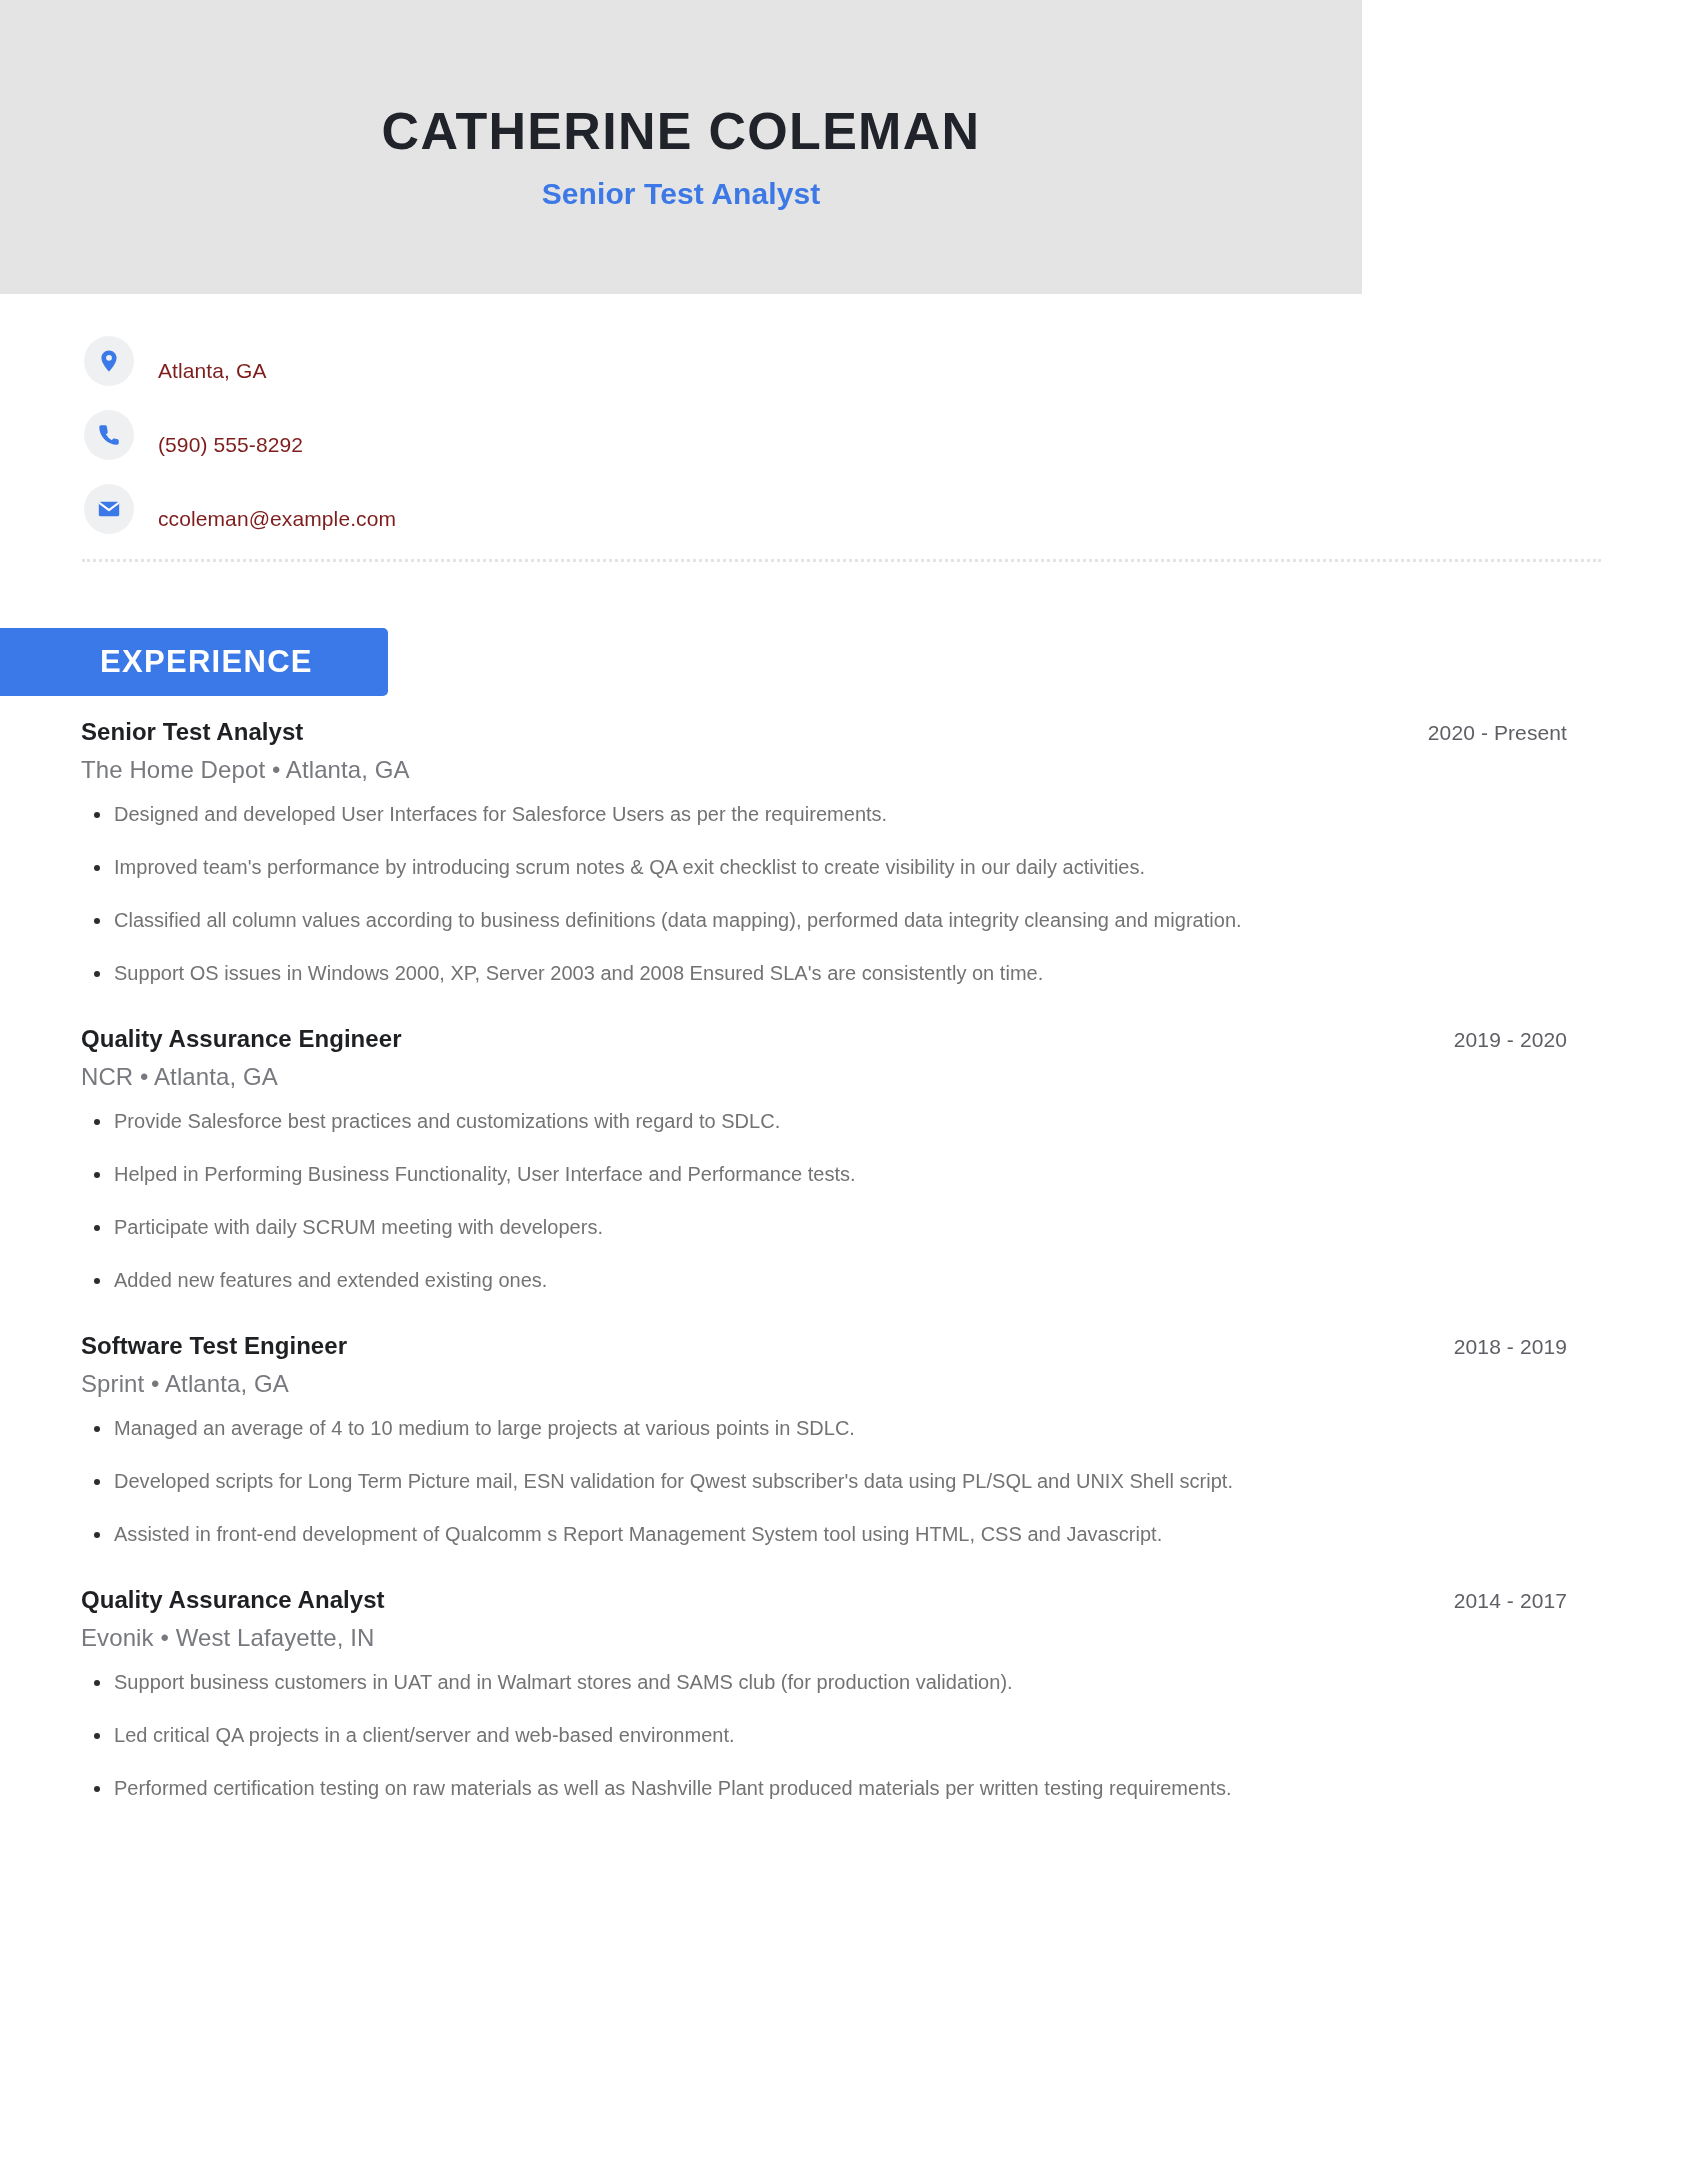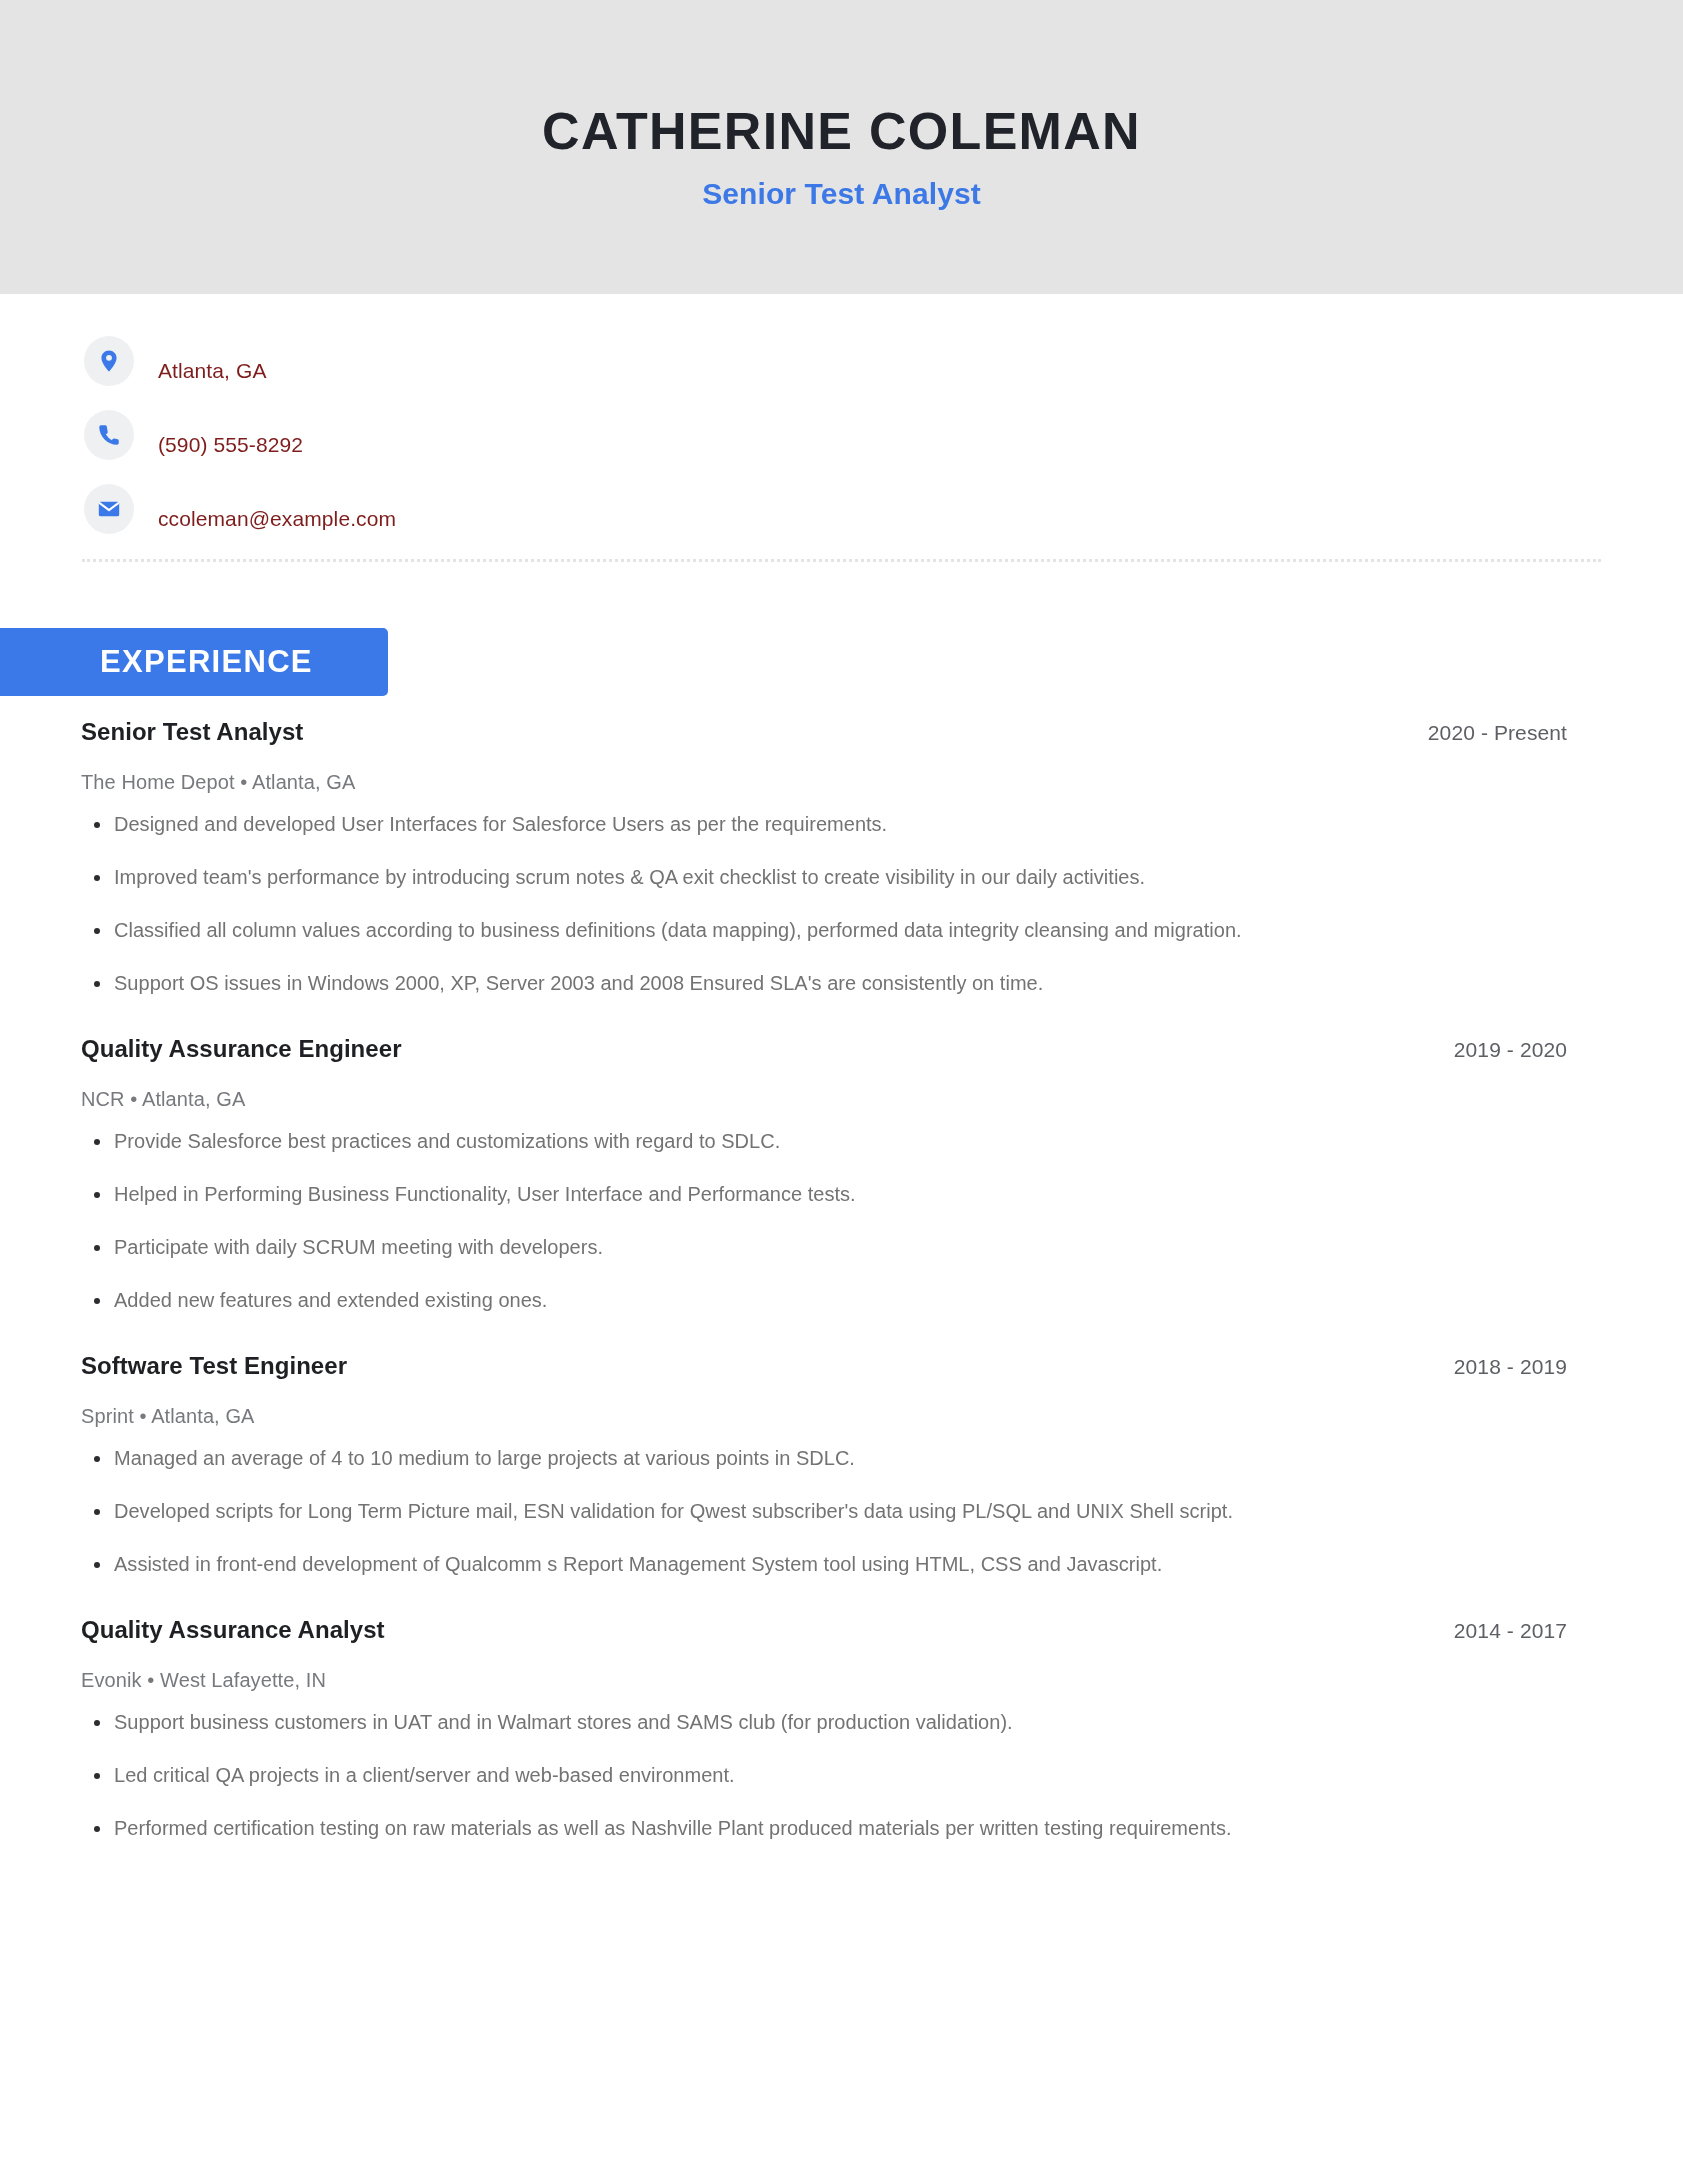--- a/index.html
+++ b/index.html
@@ -15,21 +15,21 @@
   .page {
     position: relative;
     width: 1683px;
     height: 2178px;
     background: #ffffff;
     overflow: hidden;
   }
 
   
   .header-band {
-    width: 1683px;
+    width: 1362px;
     height: 294px;
     background: #e4e4e5;
     display: flex;
     flex-direction: column;
     align-items: center;
     justify-content: center;
     padding-top: 20px;
   }
 
   .full-name {
@@ -142,22 +142,22 @@
   .job-dates {
     font-size: 21px;
     color: #5d5f64;
     letter-spacing: 0.1px;
     white-space: nowrap;
     text-align: right;
     padding-top: 3px;
   }
 
   .job-meta {
-    margin-top: 24px;
-    font-size: 20px;
+    margin-top: 9px;
+    font-size: 24px;
     color: #77797e;
     letter-spacing: 0.1px;
   }
 
   .job-bullets {
     margin-top: 16px;
     list-style: none;
   }
 
   .job-bullets li {

